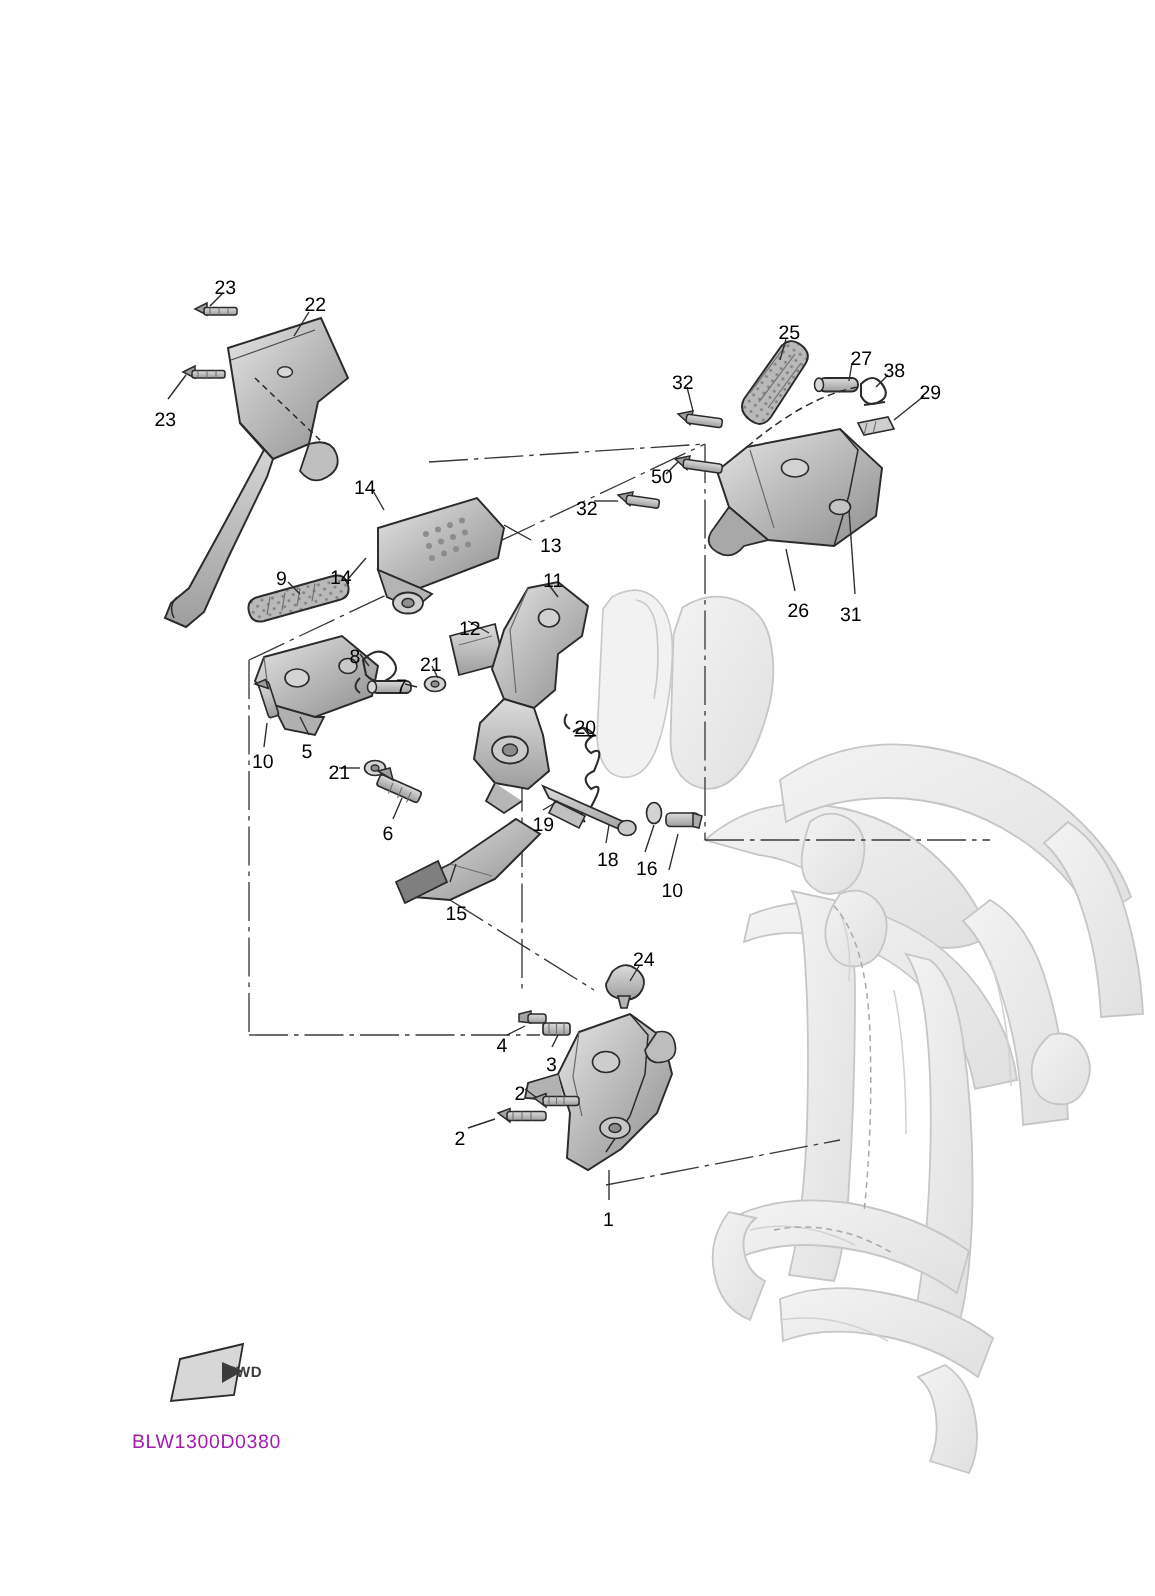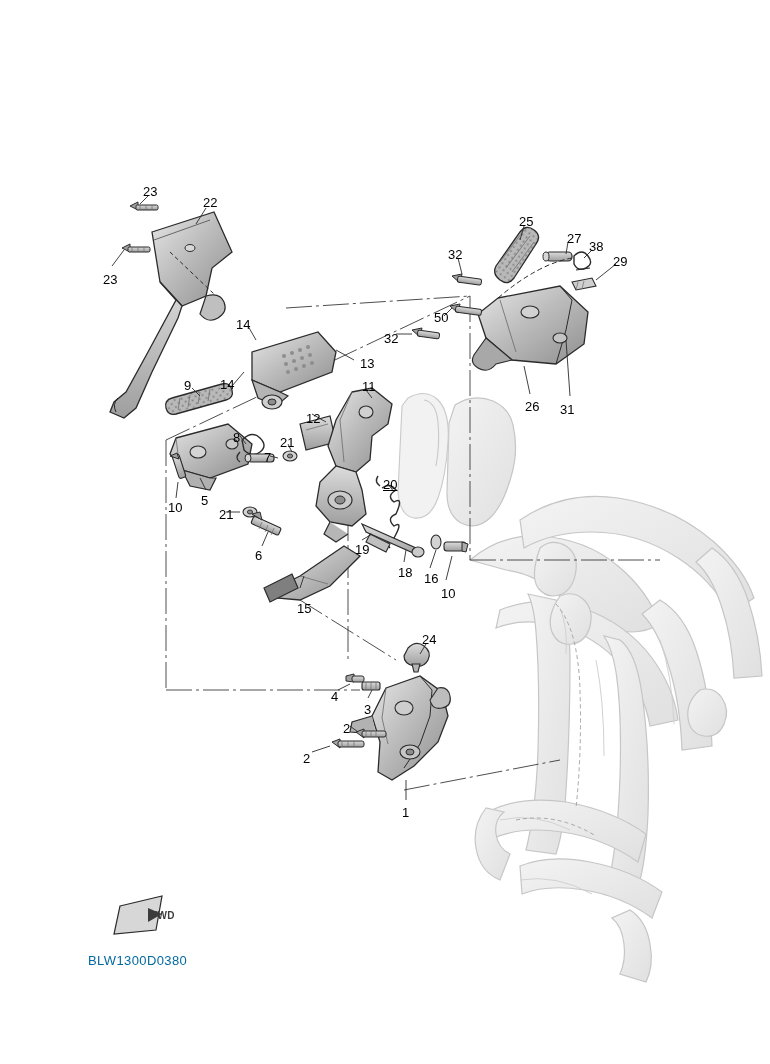--- a/index.html
+++ b/index.html
@@ -34,21 +34,21 @@
     color: #000000;
     line-height: 13px;
     white-space: nowrap;
   }
   #drawing-code {
     position: absolute;
     left: 88px;
     top: 953px;
     font-size: 13px;
     letter-spacing: 0.4px;
-    color: #0369a1;
+    color: #a21caf;
     white-space: nowrap;
   }
   #fwd-label {
     position: absolute;
     left: 131px;
     top: 910px;
     font-size: 10px;
     font-weight: bold;
     color: #3c3c3c;
     letter-spacing: 0.3px;

